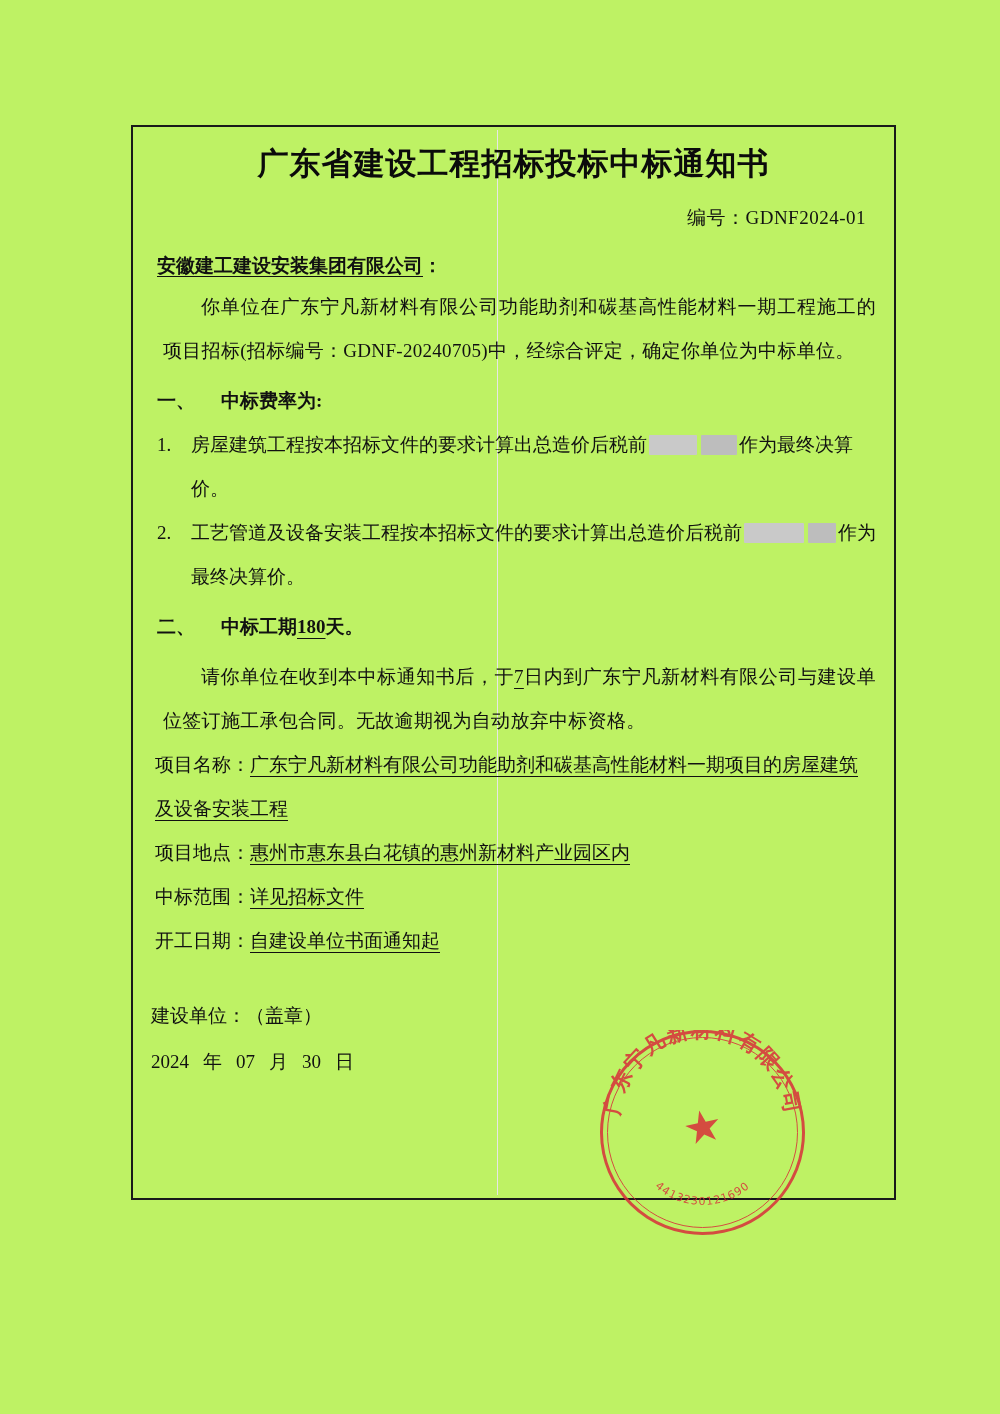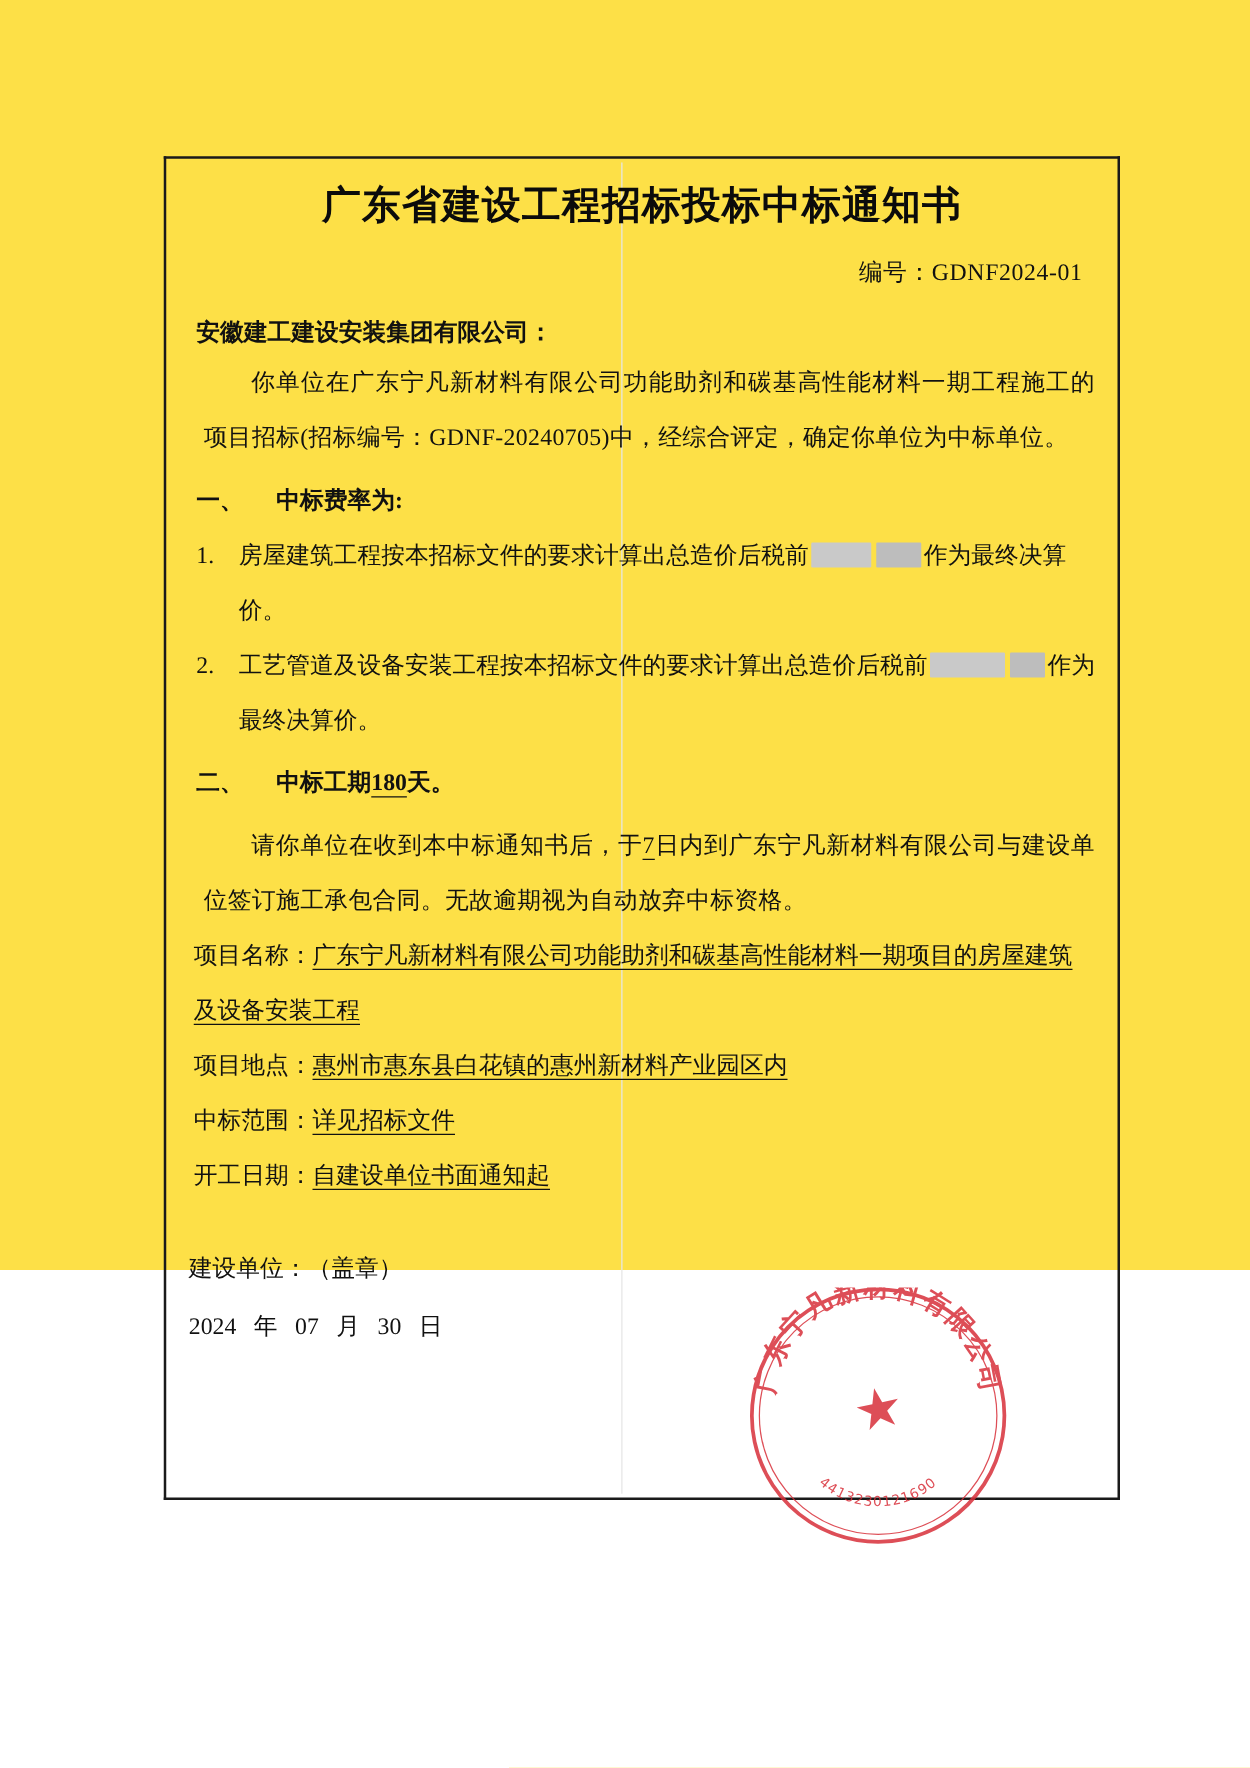--- a/index.html
+++ b/index.html
@@ -14,22 +14,22 @@
     font-family: "Liberation Serif", "DejaVu Serif", serif;
     color: #111111;
     overflow: hidden;
   }
 
   
   .sheet {
     position: absolute;
     left: 0; top: 0;
     width: 1000px;
-    height: 1016px;
-    background: #fde047;
+    height: 1414px;
+    background: #bef264;
   }
 
   
   .doc-frame {
     position: absolute;
     left: 131px;
     top: 125px;
     width: 765px;
     height: 1075px;
     border-left: 2px solid #1a1a1a;
@@ -88,20 +88,21 @@
     margin-top: 20px;
     padding-right: 10px;
     letter-spacing: 0.5px;
   }
 
   .addressee {
     font-weight: bold;
     font-size: 19px;
     margin-top: 22px;
     margin-left: 6px;
+    text-decoration: underline;
     text-underline-offset: 4px;
     display: inline-block;
   }
   .addressee-colon {
     font-weight: bold;
     font-size: 19px;
   }
 
   p.para {
     font-size: 19px;

